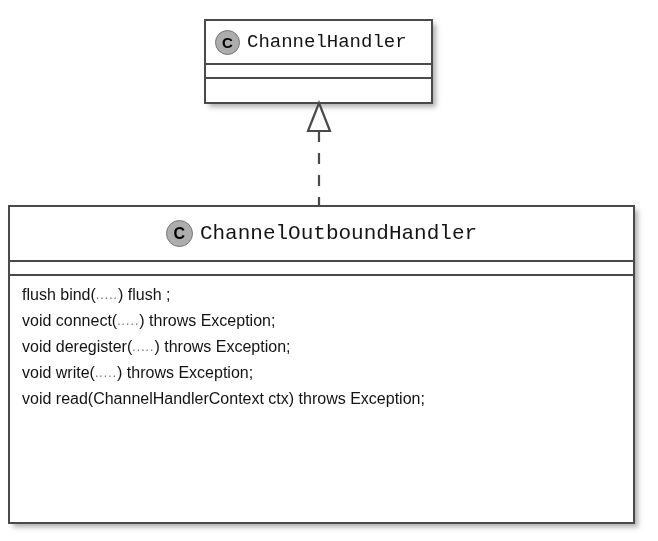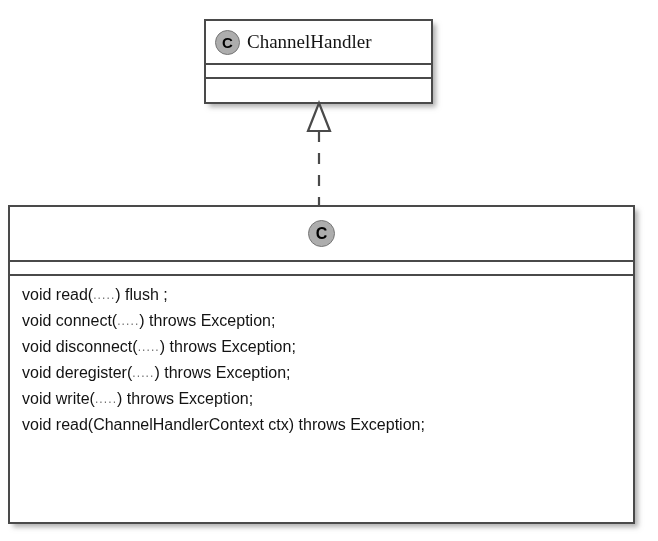--- a/index.html
+++ b/index.html
@@ -58,21 +58,21 @@
     justify-content: center;
     font-family: "Liberation Sans", sans-serif;
     font-weight: bold;
     font-size: 15px;
     color: #000000;
     line-height: 1;
     flex: 0 0 auto;
   }
 
   .class-name {
-    font-family: Liberation Serif, serif;
+    font-family: Liberation Mono, monospace;
     font-size: 19px;
     color: #141414;
     white-space: nowrap;
   }
 
   
   .compartment-empty {
     height: 14px;
   }
 
@@ -156,27 +156,27 @@
       <polygon points="23,3 34,31 12,31" fill="#ffffff" stroke="#4a4a4a" stroke-width="2.2" stroke-linejoin="miter"></polygon>
 
       <line x1="23" y1="31" x2="23" y2="106" stroke="#4a4a4a" stroke-width="2.2" stroke-dasharray="11 11"></line>
     </svg>
   </div>
 
   <div class="uml-class" id="class-channeloutboundhandler">
 
     <div class="uml-compartment class-title">
       <span class="class-icon">C</span>
+      <span class="class-name">ChannelOutboundHandler</span>
     </div>
 
     <div class="uml-compartment compartment-empty"></div>
 
     <div class="uml-compartment methods" id="methods-list">
-        <div class="method-row"><span>void read(</span><span class="ellipsis-args">.....</span><span>) flush ;</span></div>
+        <div class="method-row"><span>flush bind(</span><span class="ellipsis-args">.....</span><span>) flush ;</span></div>
         <div class="method-row"><span>void connect(</span><span class="ellipsis-args">.....</span><span>) throws Exception;</span></div>
-        <div class="method-row"><span>void disconnect(</span><span class="ellipsis-args">.....</span><span>) throws Exception;</span></div>
         <div class="method-row"><span>void deregister(</span><span class="ellipsis-args">.....</span><span>) throws Exception;</span></div>
         <div class="method-row"><span>void write(</span><span class="ellipsis-args">.....</span><span>) throws Exception;</span></div>
         <div class="method-row"><span>void read(ChannelHandlerContext ctx</span><span>) throws Exception;</span></div>
       </div>
   </div>
 
 </div>
 
 </body></html>

